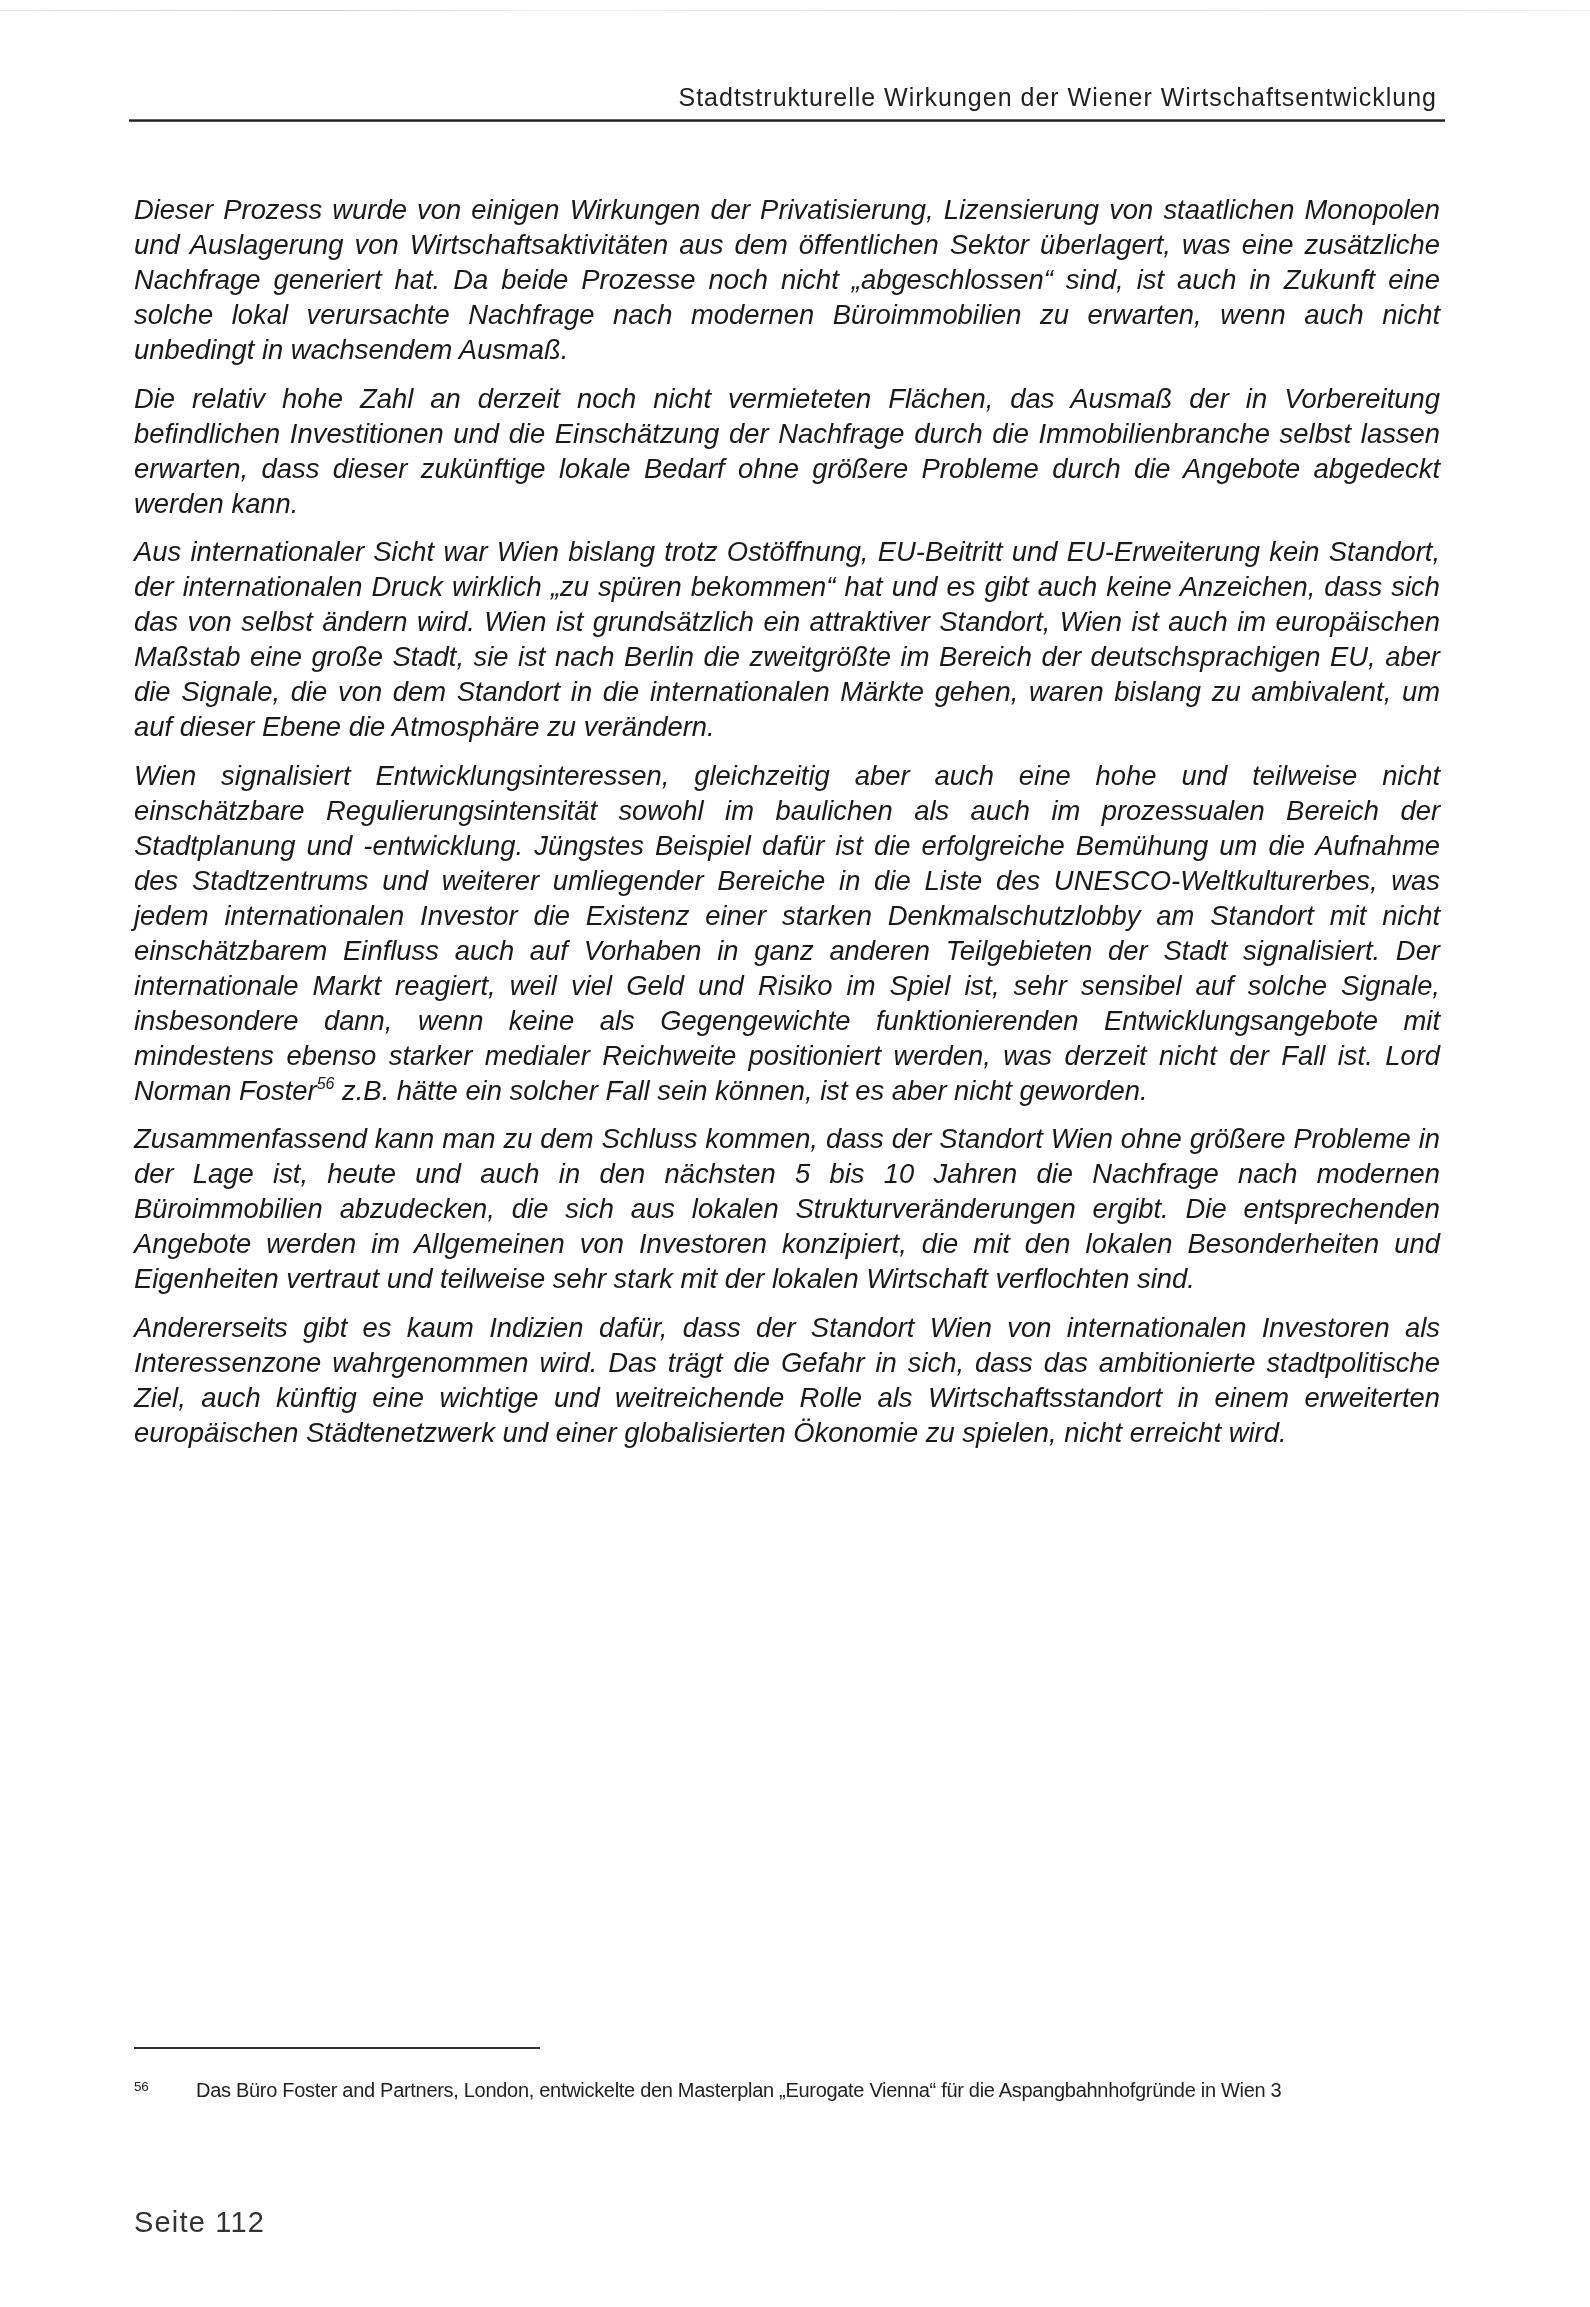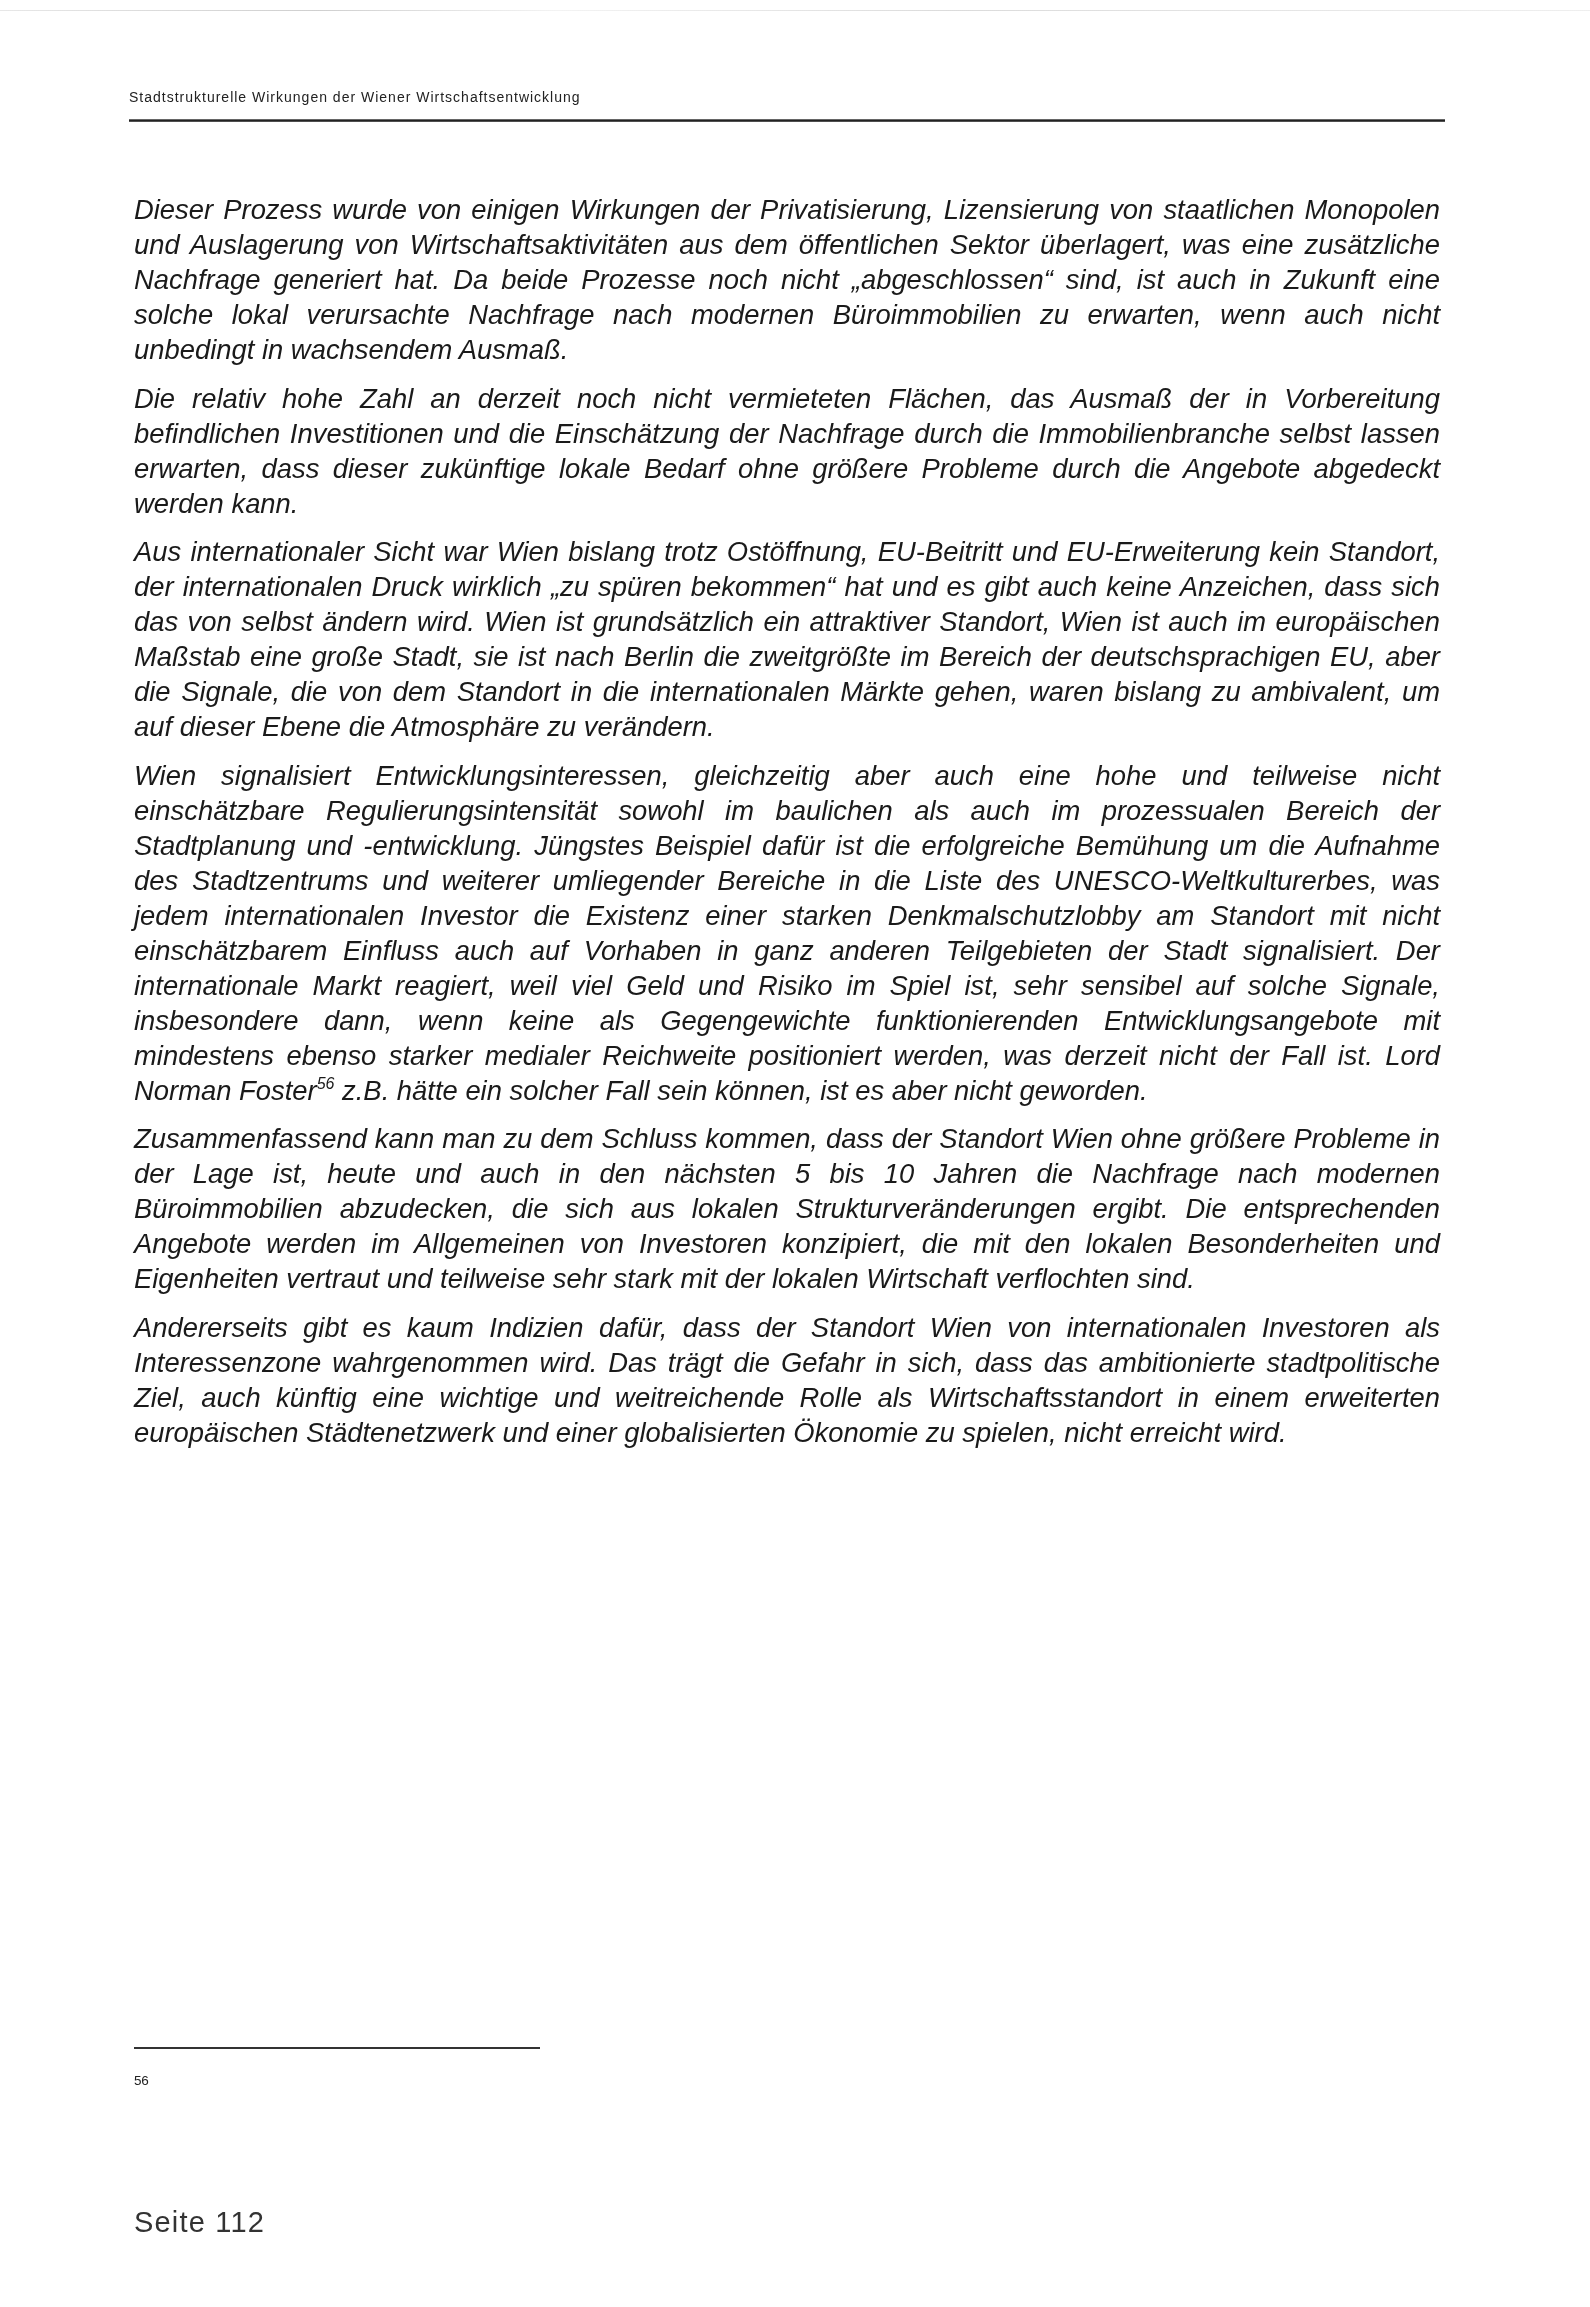--- a/index.html
+++ b/index.html
@@ -1,19 +1,19 @@
 <!DOCTYPE html>
 <html style="font-size:12.7px"><head>
 <meta charset="utf-8">
 <style>
   html, body { margin: 0; padding: 0; background: #ffffff; }
   body { width: 1591px; height: 2307px; position: relative; overflow: hidden; font-family: "Liberation Sans", sans-serif; color: #1a1a1a; }
   .scan-top { position: absolute; left: 0; top: 9.5px; width: 1591px; height: 1.6px; background: linear-gradient(90deg, #ddd 0%, #bbb 20%, #eee 35%, #ccc 60%, #e8e8e8 100%); opacity: .7; }
   .header { position: absolute; left: 129px; top: 84px; width: 1316px; }
-  .header-title { text-align: left; font-size: 14px; letter-spacing: 1px; color: #222; padding-right: 8px; line-height: 27px; }
+  .header-title { text-align: right; font-size: 25px; letter-spacing: 1px; color: #222; padding-right: 8px; line-height: 27px; }
   .header-rule { margin-top: 8px; height: 3.2px; background: linear-gradient(180deg, #888 0%, #222 50%, #666 100%); }
   .content { position: absolute; left: 134px; top: 192px; width: 1306px; font-size: 27.4px; line-height: 35px; text-align: justify; hyphens: manual; }
   .content p { margin: 0 0 13.5px 0; font-style: italic; }
   .content p.gap-large { }
   sup { font-size: 16px; line-height: 0; vertical-align: 11px; }
   .fn-rule { position: absolute; left: 134px; top: 2047px; width: 406px; height: 2.4px; background: #333; }
   .footnote { position: absolute; left: 134px; top: 2079px; width: 1312px; font-size: 20px; letter-spacing: -0.3px; color: #222; display: flex; align-items: baseline; }
   .fn-num { font-size: 13.5px; width: 62px; position: relative; top: -6.4px; }
   .page-footer { position: absolute; left: 134px; top: 2206px; font-size: 29px; letter-spacing: 1.2px; color: #333; }
 </style>
@@ -33,16 +33,17 @@
   <p>Aus internationaler Sicht war Wien bislang trotz Ostöffnung, EU-Beitritt und EU-Erweiterung kein Standort, der internationalen Druck wirklich „zu spüren bekommen“ hat und es gibt auch keine Anzeichen, dass sich das von selbst ändern wird. Wien ist grundsätzlich ein attraktiver Standort, Wien ist auch im europäischen Maßstab eine große Stadt, sie ist nach Berlin die zweitgrößte im Bereich der deutschsprachigen EU, aber die Signale, die von dem Standort in die internationalen Märkte gehen, waren bislang zu ambivalent, um auf dieser Ebene die Atmo­sphäre zu verändern.</p>
   <p><span>Wien signalisiert Entwicklungsinteressen, gleichzeitig aber auch eine hohe und teilweise nicht einschätzbare Regulierungsintensität sowohl im baulichen als auch im prozessualen Bereich der Stadtplanung und -entwicklung. Jüngstes Beispiel dafür ist die erfolgreiche Bemühung um die Aufnahme des Stadtzentrums und weiterer umliegender Bereiche in die Liste des UNESCO-Weltkulturerbes, was jedem internationalen Investor die Existenz einer starken Denkmalschutz­lobby am Standort mit nicht einschätzbarem Einfluss auch auf Vorhaben in ganz anderen Teil­gebieten der Stadt signalisiert. Der internationale Markt reagiert, weil viel Geld und Risiko im Spiel ist, sehr sensibel auf solche Signale, insbesondere dann, wenn keine als Gegengewichte funktionierenden Entwicklungsangebote mit mindestens ebenso starker medialer Reichweite positioniert werden, was derzeit nicht der Fall ist. Lord Norman Foster</span><sup>56</sup><span> z.B. hätte ein solcher Fall sein können, ist es aber nicht geworden.</span></p>
   <p class="gap-large">Zusammenfassend kann man zu dem Schluss kommen, dass der Standort Wien ohne größere Probleme in der Lage ist, heute und auch in den nächsten 5 bis 10 Jahren die Nachfrage nach modernen Büroimmobilien abzudecken, die sich aus lokalen Strukturveränderungen ergibt. Die entsprechenden Angebote werden im Allgemeinen von Investoren konzipiert, die mit den loka­len Besonderheiten und Eigenheiten vertraut und teilweise sehr stark mit der lokalen Wirtschaft verflochten sind.</p>
   <p>Andererseits gibt es kaum Indizien dafür, dass der Standort Wien von internationalen Investo­ren als Interessenzone wahrgenommen wird. Das trägt die Gefahr in sich, dass das ambitio­nierte stadtpolitische Ziel, auch künftig eine wichtige und weitreichende Rolle als Wirtschafts­standort in einem erweiterten europäischen Städtenetzwerk und einer globalisierten Ökonomie zu spielen, nicht erreicht wird.</p>
 </main>
 
 <div class="fn-rule"></div>
 
 <div class="footnote">
   <span class="fn-num">56</span>
+  <span>Das Büro Foster and Partners, London, entwickelte den Masterplan „Eurogate Vienna“ für die Aspangbahnhofgründe in Wien 3</span>
 </div>
 
 <footer class="page-footer">Seite 112</footer>
 
 
 </body></html>

